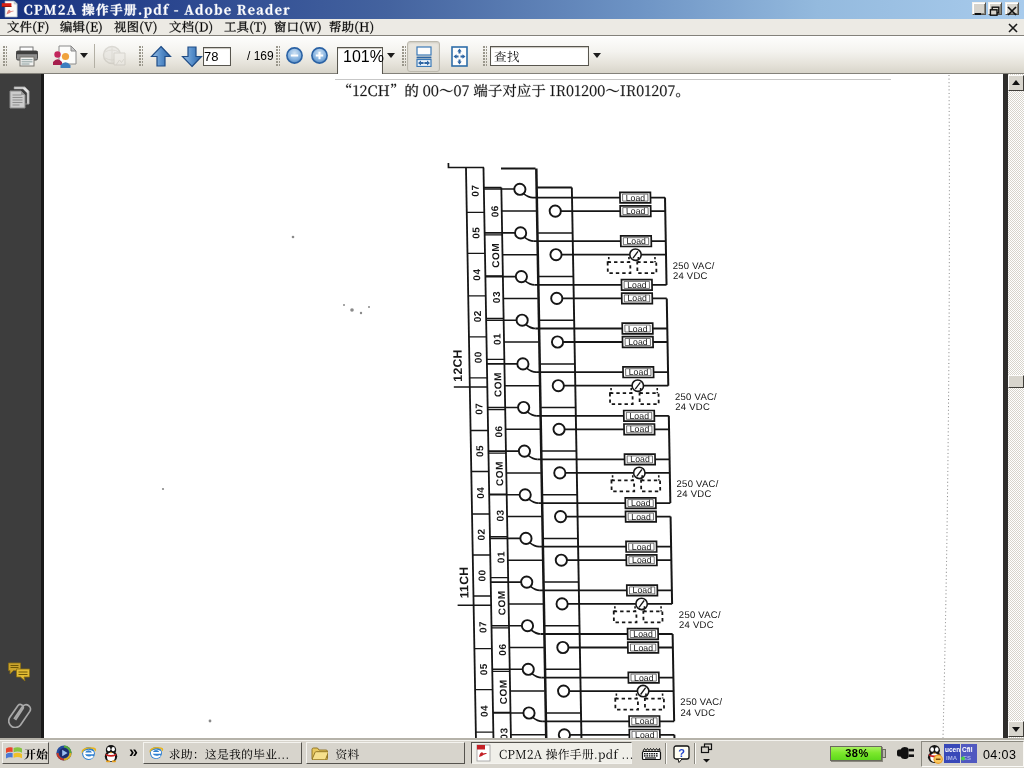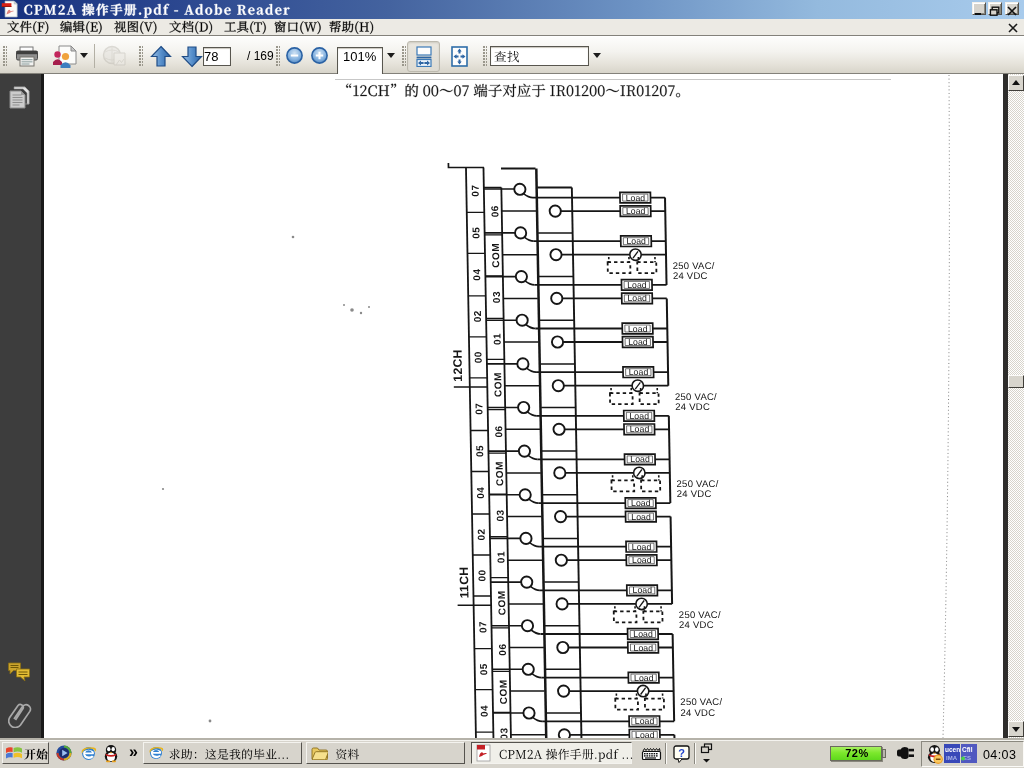--- a/index.html
+++ b/index.html
@@ -134,21 +134,21 @@
           <stop offset="0.5" stop-color="#88b4e0"></stop>
           <stop offset="1" stop-color="#3a74b4"></stop>
         </radialGradient>
       </defs>
   <circle cx="8.5" cy="8.5" r="7.6" fill="url(#zg)" stroke="#2b62a4" stroke-width="1.6"></circle>
   <rect x="4.8" y="7.5" width="7.4" height="2" fill="#fff"></rect>
   <circle cx="33.5" cy="8.5" r="7.6" fill="url(#zg)" stroke="#2b62a4" stroke-width="1.6"></circle>
   <rect x="29.8" y="7.5" width="7.4" height="2" fill="#fff"></rect>
   <rect x="32.5" y="4.8" width="2" height="7.4" fill="#fff"></rect>
  </svg>
- <div class="field" style="left:337px;top:10px;width:46px;height:28px;font-size:13px;padding-left:5px;line-height:17px">101%</div>
+ <div class="field" style="left:337px;top:10px;width:46px;height:28px;font-size:16px;padding-left:5px;line-height:17px">101%</div>
  <div class="caret" style="left:387px;top:16px"></div>
  <div class="grip" style="left:402px"></div>
  
  <div class="abs" style="left:407px;top:4px;width:33px;height:31px;background:linear-gradient(180deg,#e9e7e0,#dedbd2);border:1px solid #bcb9ae;border-radius:3px;box-shadow:inset 0 1px 2px #cdcac0"></div>
  <svg class="abs" style="left:416px;top:9px" width="16" height="21" viewBox="0 0 16 21">
   <rect x="1" y="1" width="14" height="8" fill="#fdfdfd" stroke="#3b7ab8" stroke-width="1.2"></rect>
   <rect x="0.6" y="10.6" width="14.8" height="1.8" fill="#2e66a4"></rect>
   <rect x="1" y="13.5" width="14" height="7" fill="#eaf2fa" stroke="#3b7ab8" stroke-width="1.2"></rect>
   <path d="M2 17 l3 -2.4 v1.4 h2.6 v2 h-2.6 v1.4 z" fill="#2e66a4"></path>
   <path d="M14 17 l-3 -2.4 v1.4 h-2.6 v2 h2.6 v1.4 z" fill="#2e66a4"></path>
@@ -633,21 +633,21 @@
  <text x="8.5" y="11.5" font-size="11" font-weight="bold" fill="#2244cc" text-anchor="middle" font-family="Liberation Sans">?</text>
 </svg>
 <svg class="abs" style="left:700px;top:743px" width="13" height="20" viewBox="0 0 13 20">
  <rect x="4.5" y="1" width="7" height="5.5" fill="none" stroke="#111" stroke-width="1.2"></rect>
  <rect x="1.5" y="4" width="7" height="5.5" fill="#d7d4cc" stroke="#111" stroke-width="1.2"></rect>
  <path d="M3 16 h7 l-3.5 3.5 z" fill="#111"></path>
 </svg>
 
 <div class="abs" style="left:830px;top:746px;width:52px;height:15px;background:linear-gradient(180deg,#a8f060,#7ce82c 45%,#5ed81c);border:1px solid #6a6a5e;box-shadow:1px 1px 0 #8a887e"></div>
 <div class="abs" style="left:882px;top:749px;width:4px;height:9px;background:#b9b6ac;border:1px solid #6a6a5e"></div>
-<div class="abs" style="left:836px;top:747px;width:42px;font-size:11px;font-weight:bold;text-align:center;letter-spacing:0.5px">72%</div>
+<div class="abs" style="left:836px;top:747px;width:42px;font-size:11px;font-weight:bold;text-align:center;letter-spacing:0.5px">38%</div>
 
 <svg class="abs" style="left:896px;top:744px" width="19" height="18" viewBox="0 0 19 18">
  <path d="M1 7.5 q0 -2 2 -2 l1.5 0 q1 -2.5 4 -2.5 q3.5 0 4 2 l0 8 q-0.5 2 -4 2 q-3 0 -4 -2.5 l-1.5 0 q-2 0 -2 -2 z" fill="#111"></path>
  <rect x="12.5" y="4.8" width="5.5" height="2.6" fill="#111"></rect>
  <rect x="12.5" y="10.4" width="5.5" height="2.6" fill="#111"></rect>
 </svg>
 
 <div class="abs" style="left:921px;top:741px;width:103px;height:26px;border:1px solid;border-color:#8a887f #fbfaf7 #fbfaf7 #8a887f"></div>
 <svg class="abs" style="left:926px;top:744px" width="17" height="20" viewBox="0 0 16 19">
  <ellipse cx="8" cy="6" rx="5.2" ry="5" fill="#141414"></ellipse>

